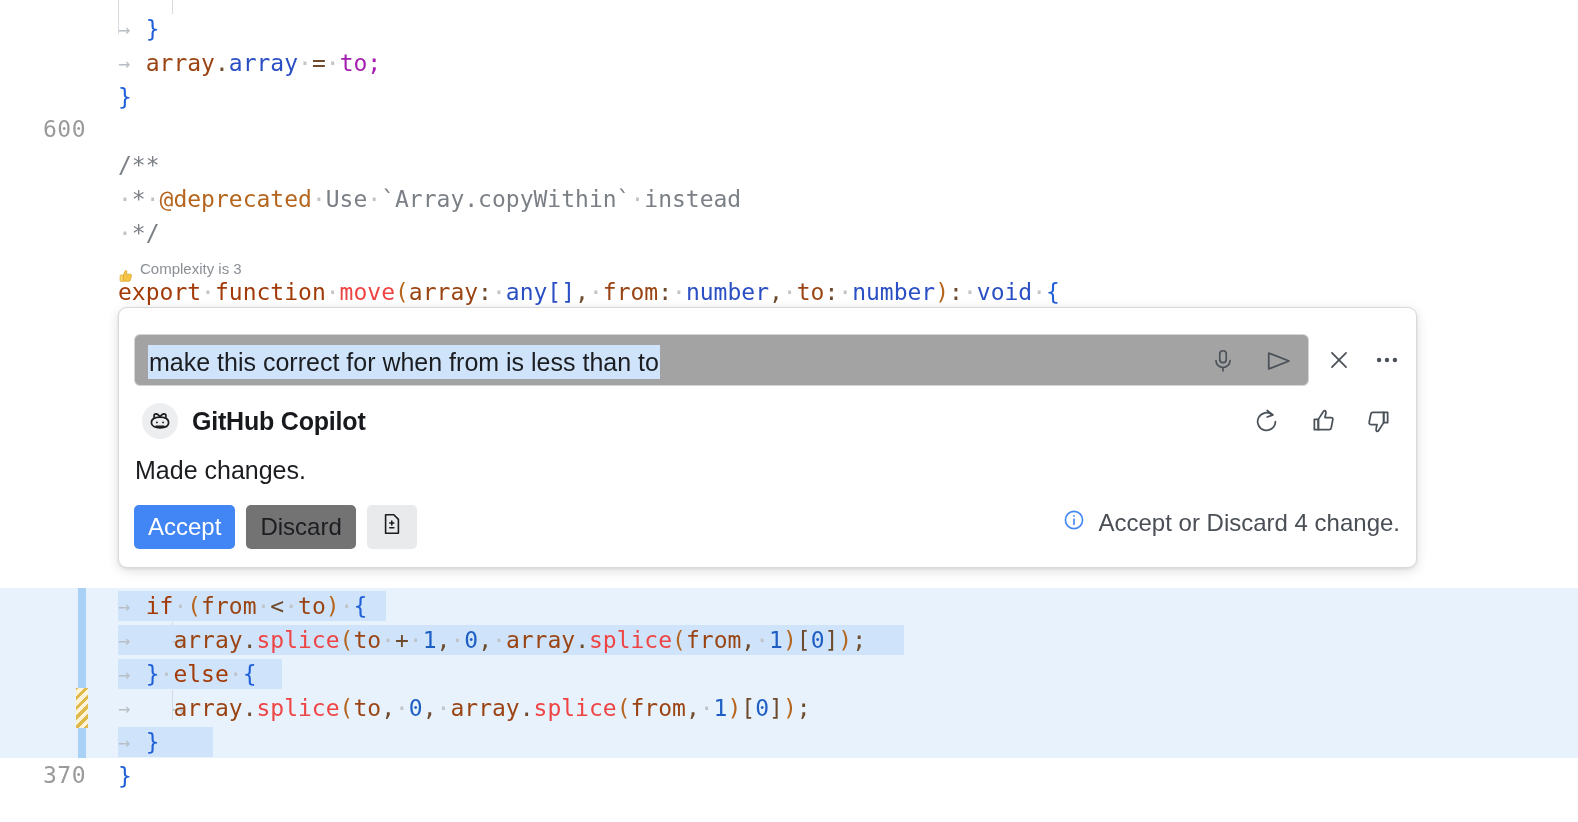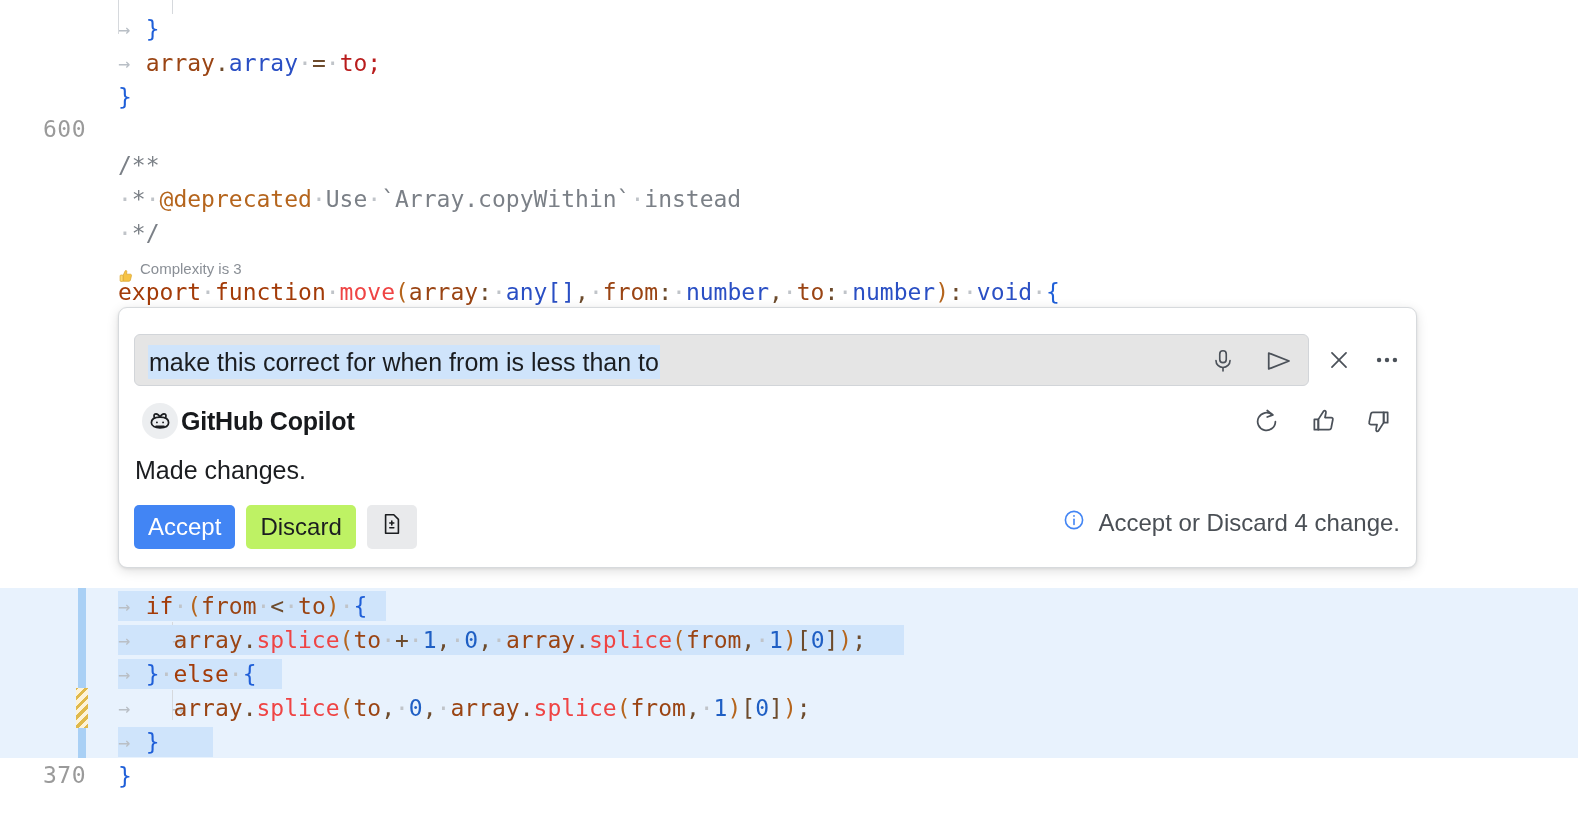--- a/index.html
+++ b/index.html
@@ -77,21 +77,21 @@
       #e0b94a 0px, #e0b94a 3px,
       #fdf3d8 3px, #fdf3d8 7px
     );
   }
   .sel-hl { background: #cfe4fb; }
   .t-kw2     { color: #a33b08; }
   .t-fn      { color: #ef4444; }
   .t-var     { color: #9a4413; }
   .t-type    { color: #2a4fc4; }
   .t-num     { color: #1f5fc4; }
-  .t-plain   { color: #b91c1c; }
+  .t-plain   { color: #a21caf; }
   .t-punc    { color: #6d4b2c; }
   .t-brace   { color: #1f5fd8; }
   .t-comment { color: #7b8087; }
   .t-tag     { color: #b5651d; }
   .t-ws      { color: #c0c4c9; }
   .t-arrow   { color: #b9bfc6; }
   .t-paren   { color: #b5651d; }
 
   .indent-guide {
     position: absolute;
@@ -133,21 +133,21 @@
   }
 
   .chat-inputrow {
     position: absolute;
     left: 15px;
     top: 26px;
     width: 1175px;
     height: 52px;
     border: 1px solid #d2d5d9;
     border-radius: 6px;
-    background: #e5e5e5;
+    background: #a3a3a3;
     display: flex;
     align-items: center;
   }
   .chat-input-text {
     position: absolute;
     left: 13px;
     top: 10px;
     font-family: "Liberation Sans", sans-serif;
     font-size: 25px;
     color: #1b1d20;
@@ -181,21 +181,21 @@
     align-items: center;
     gap: 18px;
   }
 
   .chat-author {
     position: absolute;
     left: 23px;
     top: 95px;
     display: flex;
     align-items: center;
-    gap: 3px;
+    gap: 14px;
     text-align: center;
   }
   .avatar {
     width: 36px; height: 36px;
     border-radius: 50%;
     background: #eceef0;
     display: flex; align-items: center; justify-content: center;
   }
   .author-name {
     font-family: "Liberation Sans", sans-serif;
@@ -239,21 +239,21 @@
     border-radius: 5px;
     padding: 6px 14px;
     height: 44px;
     display: flex;
     align-items: center;
     justify-content: center;
     cursor: pointer;
     white-space: nowrap;
   }
   .btn-primary { background: #4285f4; color: #ffffff; }
-  .btn-secondary { background: #bef264; color: #1b1d20; }
+  .btn-secondary { background: #737373; color: #1b1d20; }
   .btn-icon {
     background: #e9eaec;
     width: 50px;
     padding: 0;
   }
 
   .chat-status {
     position: absolute;
     right: 16px;
     top: 200px;

